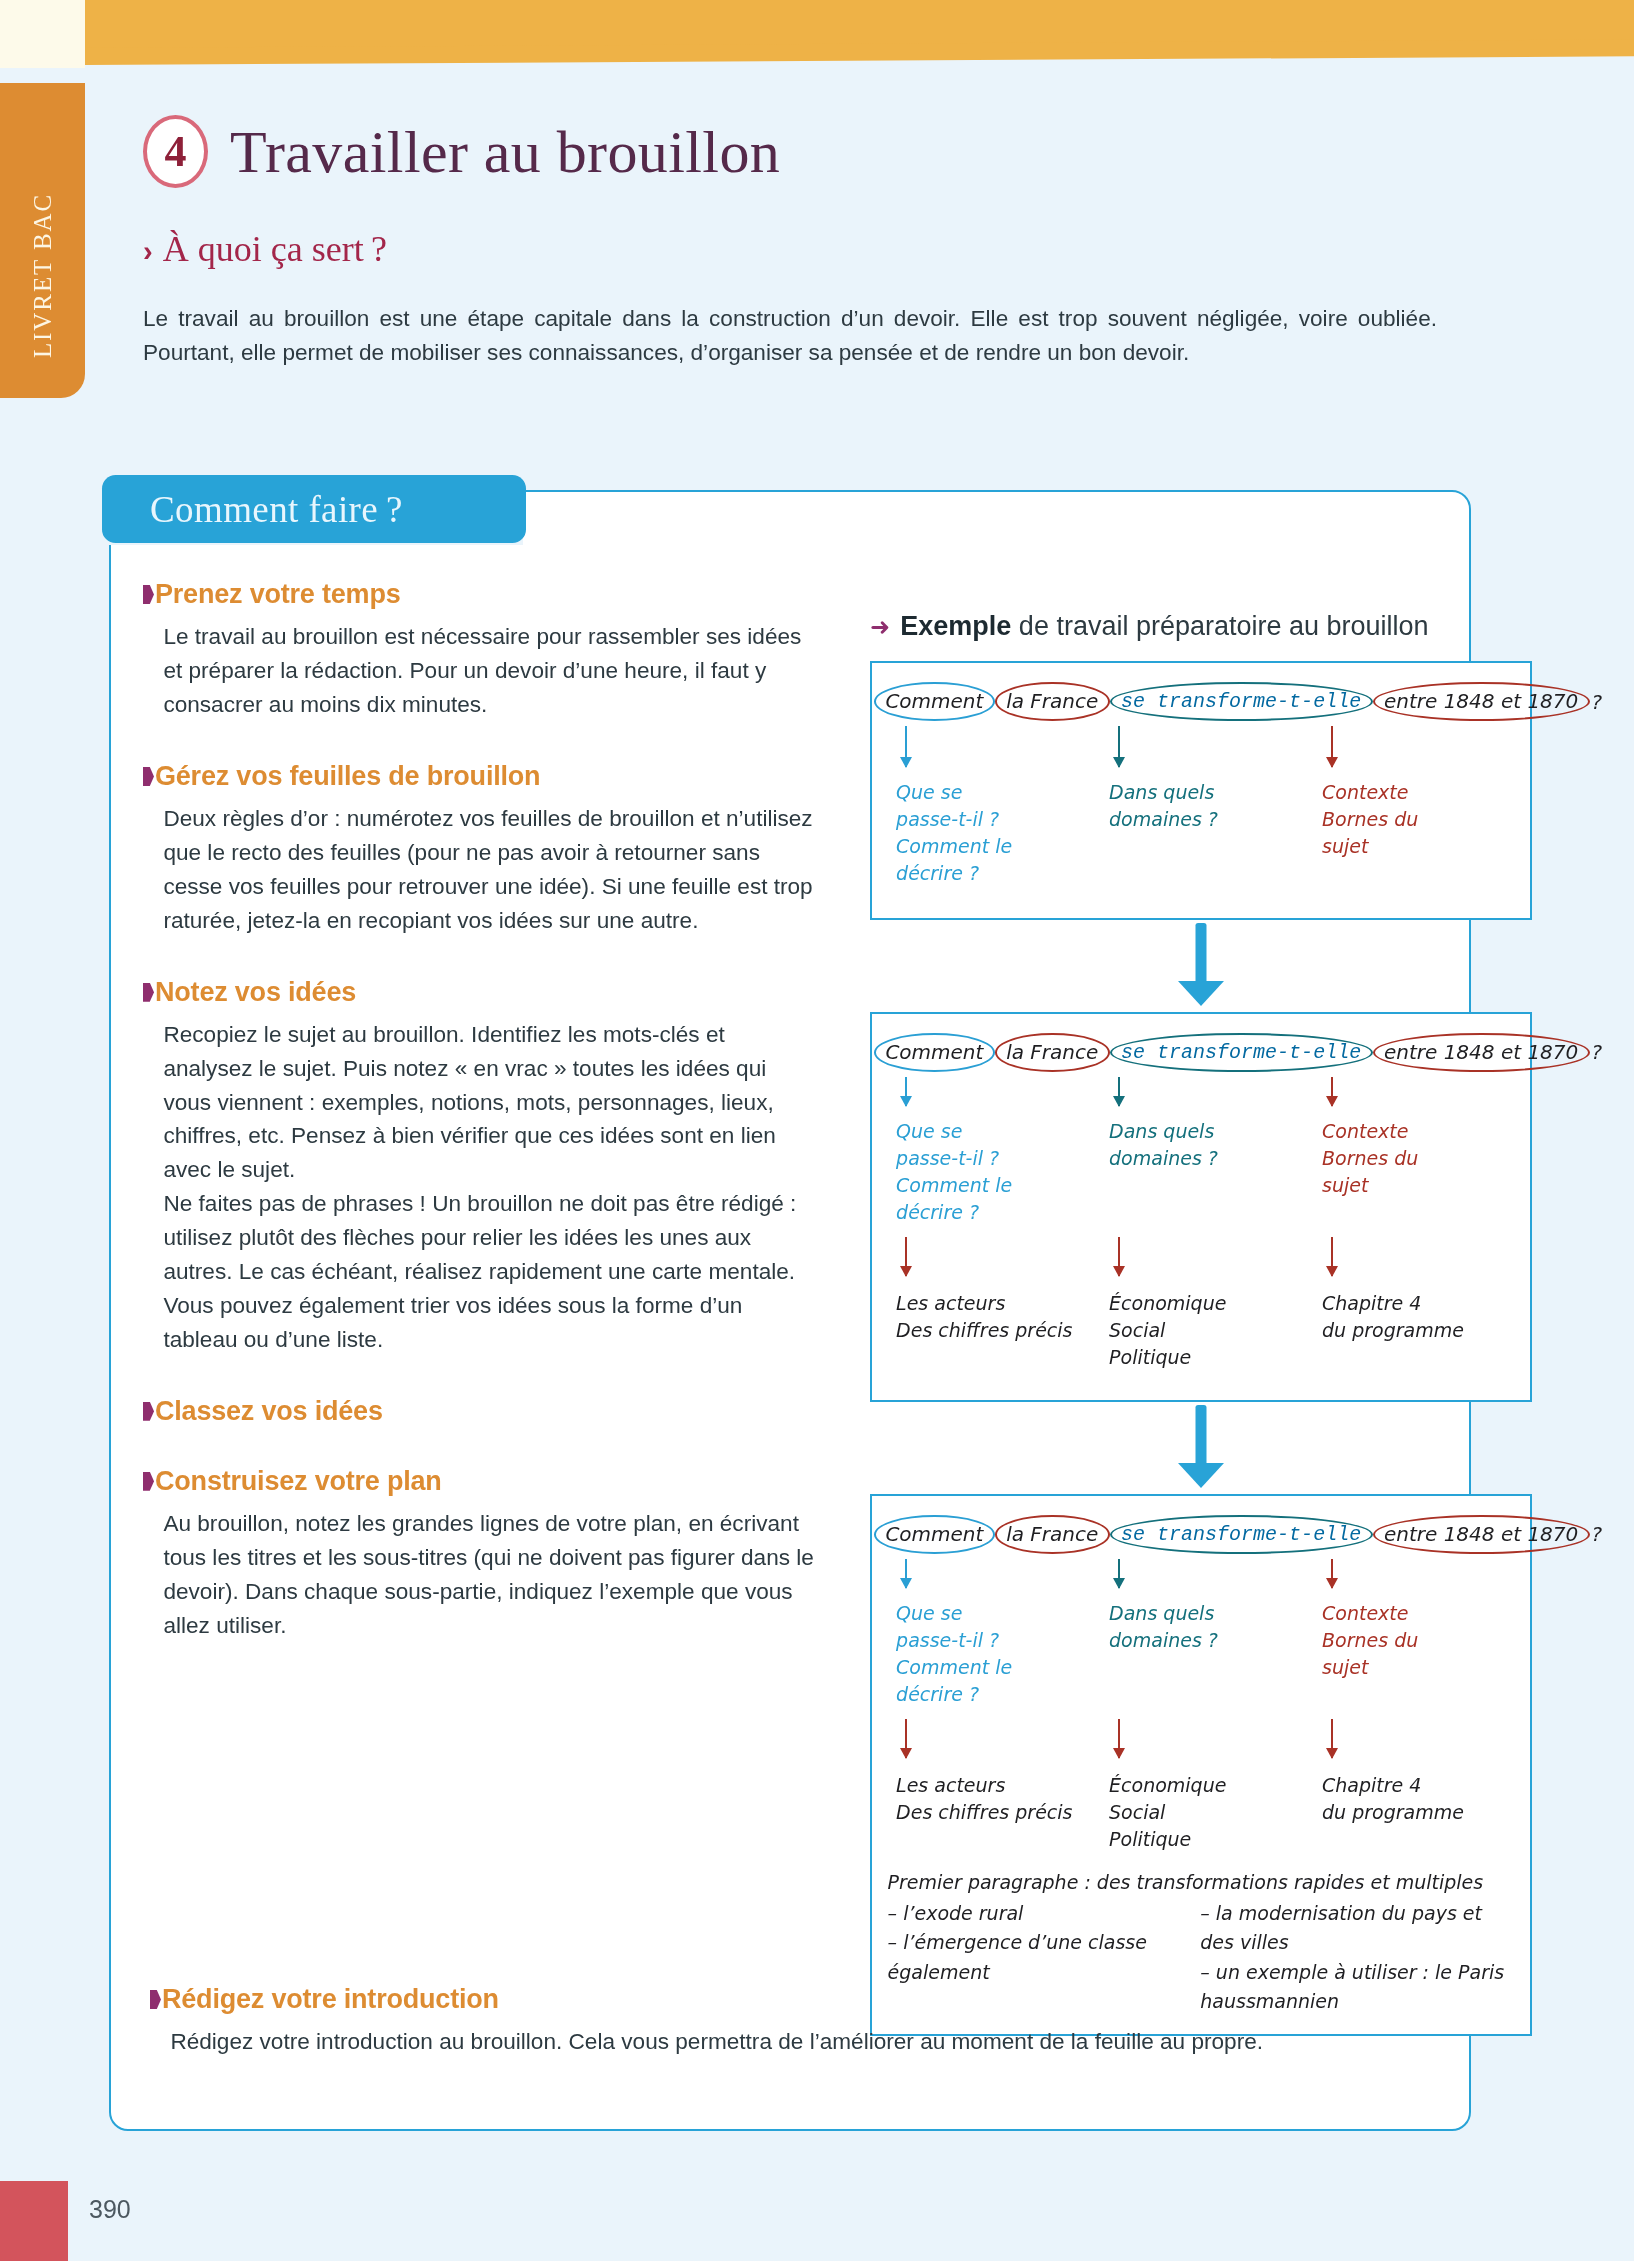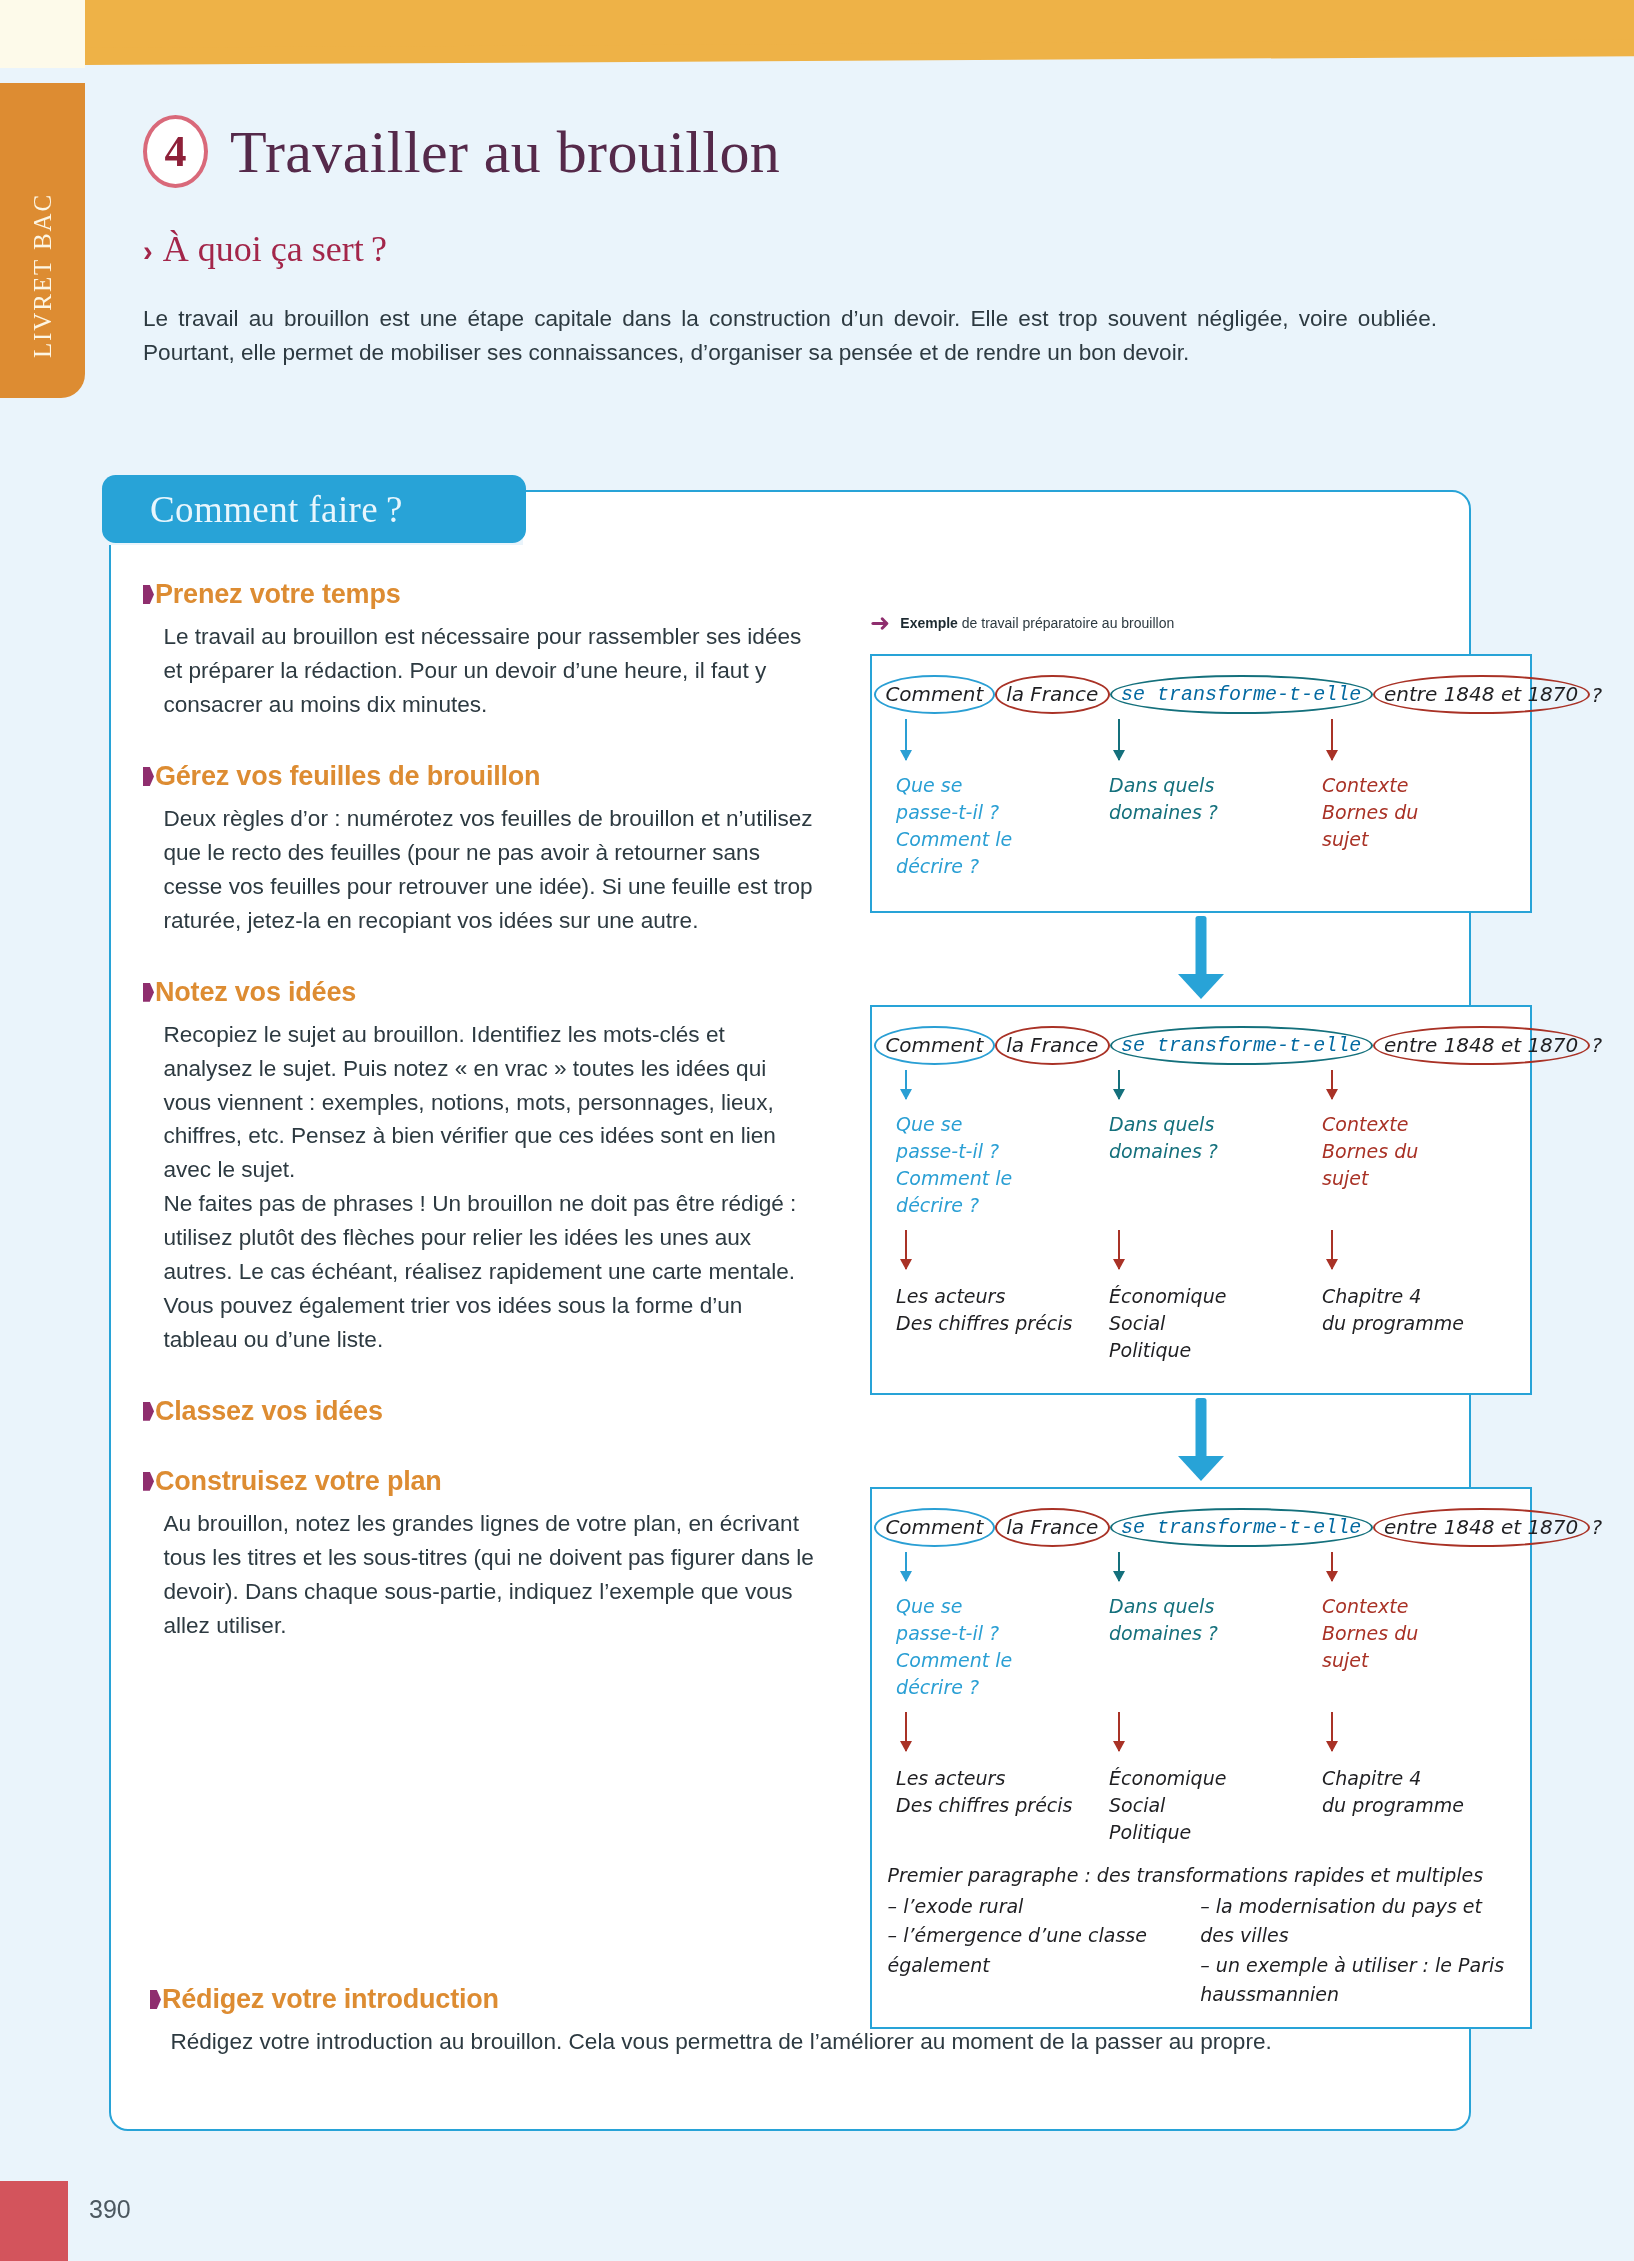--- a/index.html
+++ b/index.html
@@ -91,21 +91,21 @@
   }
   .sec-body{
     font-size:22.6px;line-height:1.5;color:#2d3a41;padding-left:20.4px;
   }
   .sec-body p{margin:0;}
 
   
   .rcol{position:absolute;left:870px;top:611px;width:596px;z-index:5;}
   .ex-line{display:flex;align-items:center;gap:10.2px;margin-bottom:19px;}
   .ex-arrow{color:#8f2e6e;font-size:24px;line-height:1;}
-  .ex-text{font-size:14px;color:#2d3a41;text-align:center;}
+  .ex-text{font-size:27px;color:#2d3a41;text-align:center;}
   .ex-text b{color:#1d2a31;}
 
   .diagram{
     width:662px;border:2.6px solid #28a3d7;background:#ffffff;
     box-sizing:border-box;position:relative;padding:19px 17px 17px 2px;
     margin-bottom:0;
   }
 
   
   .qrow{display:flex;align-items:center;justify-content:flex-start;white-space:nowrap;}
@@ -399,18 +399,18 @@
     </div>
   </div>
 
 </div>
 
 <div class="last-sec">
   <div class="sec-head">
     <span class="bullet-arrow"></span>
     <span class="sec-title">Rédigez votre introduction</span>
   </div>
-  <div class="last-body">Rédigez votre introduction au brouillon. Cela vous permettra de l’améliorer au moment de la passer au propre.</div>
+  <div class="last-body">Rédigez votre introduction au brouillon. Cela vous permettra de l’améliorer au moment de la feuille au propre.</div>
 </div>
 
 <div class="foot-square"></div>
 <div class="page-num">390</div>
 
 
 </body></html>

